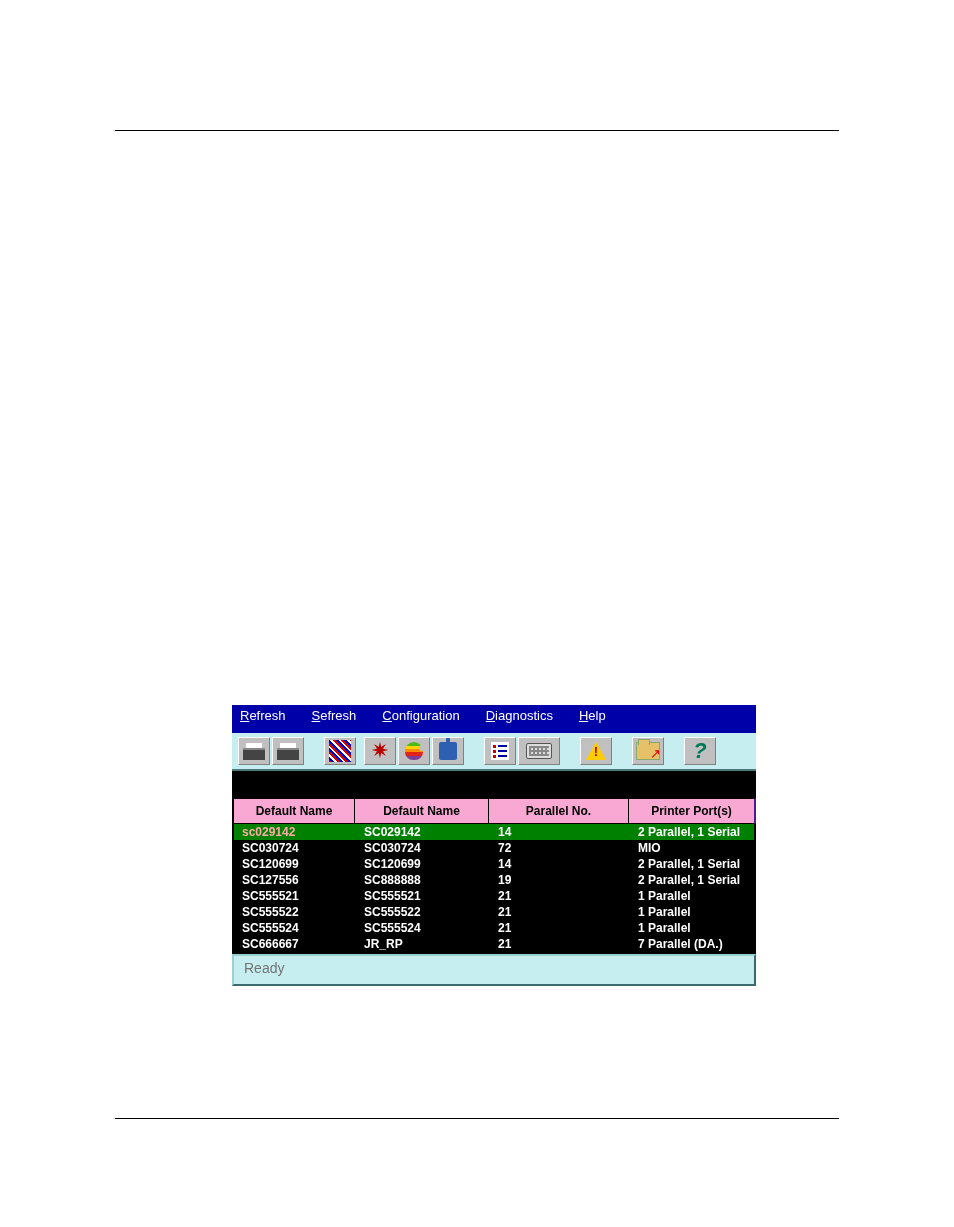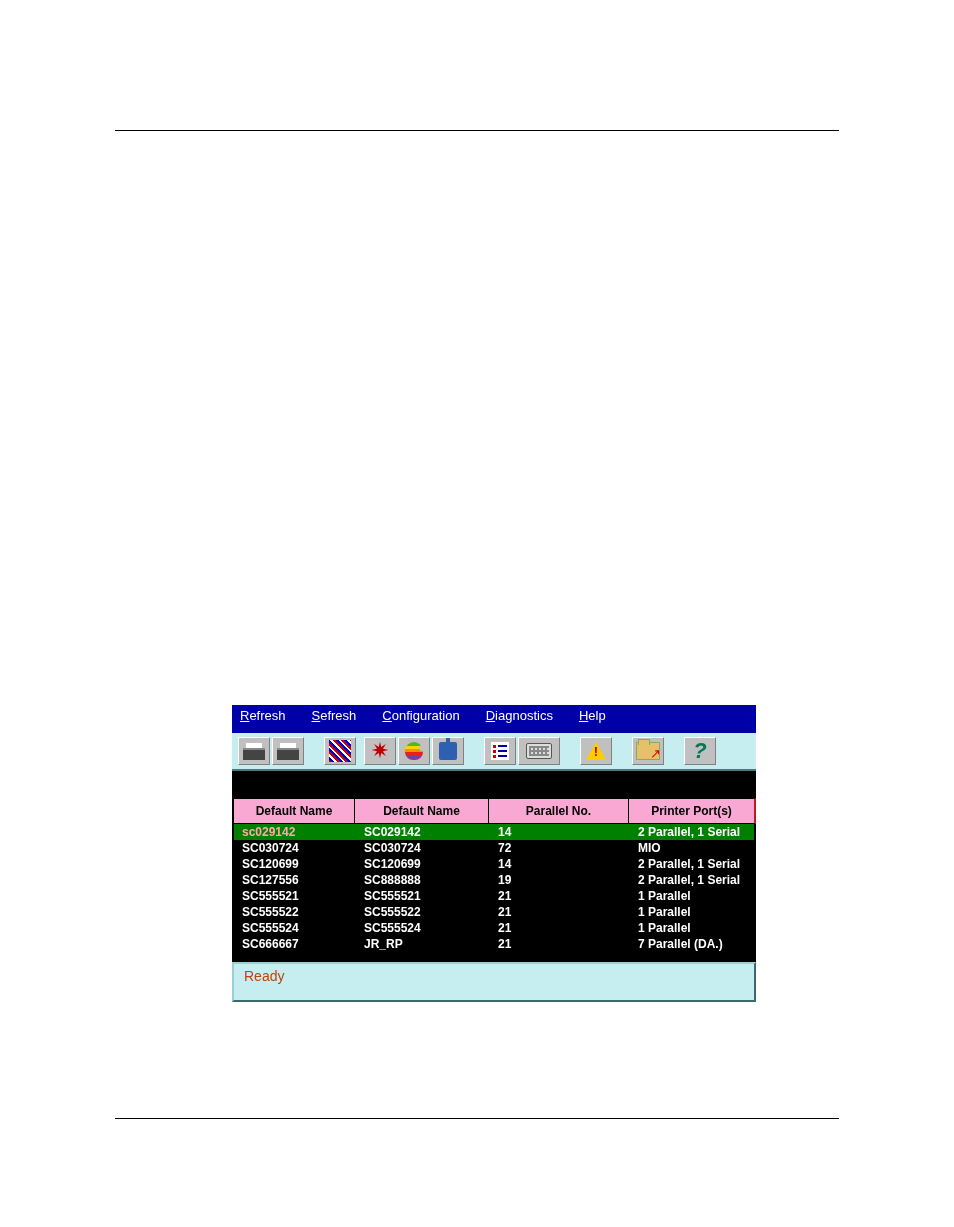--- a/index.html
+++ b/index.html
@@ -75,54 +75,54 @@
     margin-top: 27px;
   }
   .headerrow .col {
     padding: 5px 8px;
     border: 1px solid #000;
     border-right: none;
     text-align: center;
     box-sizing: border-box;
   }
   .headerrow .col:first-child { border-left: 2px solid #000; }
-  .headerrow .col:last-child { border-right: 2px solid #b91c1c; }
+  .headerrow .col:last-child { border-right: 2px solid #4c1d95; }
 
   .col-default { width: 122px; text-align: left; }
   .col-device  { width: 134px; }
   .col-net     { width: 140px; }
   .col-ports   { flex: 1; }
 
   .listarea {
     background: #000;
     color: #fff;
     font-family: Arial, Helvetica, sans-serif;
     font-size: 12px;
     font-weight: bold;
-    padding-bottom: 10px;
+    padding-bottom: 2px;
     border-left: 2px solid #000;
     border-right: 2px solid #000;
   }
   .row {
     display: flex;
     line-height: 16px;
   }
   .row .c { box-sizing: border-box; padding: 0 8px; white-space: pre; }
   .row .c-default { width: 122px; }
   .row .c-device  { width: 134px; }
   .row .c-net     { width: 140px; }
   .row .c-ports   { flex: 1; }
   .row.selected { background: #008000; color: #fff; }
   .row.selected .c-default { color: #ffaaaa; }
 
   .statusbar {
     background: #c6eef0;
-    color: #c2410c;
+    color: #737373;
     font-size: 14px;
-    padding: 4px 10px 16px 10px;
+    padding: 4px 10px 8px 10px;
     border: 2px solid #3a6a6c;
     border-top-color: #9ad0d2;
     border-left-color: #9ad0d2;
   }
 
   
   .printer-ico { width:22px; height:16px; position:relative; }
   .printer-ico::before { content:""; position:absolute; left:3px; top:0; width:16px; height:6px; background:#fff; }
   .printer-ico::after  { content:""; position:absolute; left:0; top:5px; width:22px; height:10px; background:#444; border-top:2px solid #888; }
   .red-dots { position:absolute; left:2px; top:11px; width:4px; height:3px; background:red; box-shadow: 5px 0 red, 10px 0 red; }

